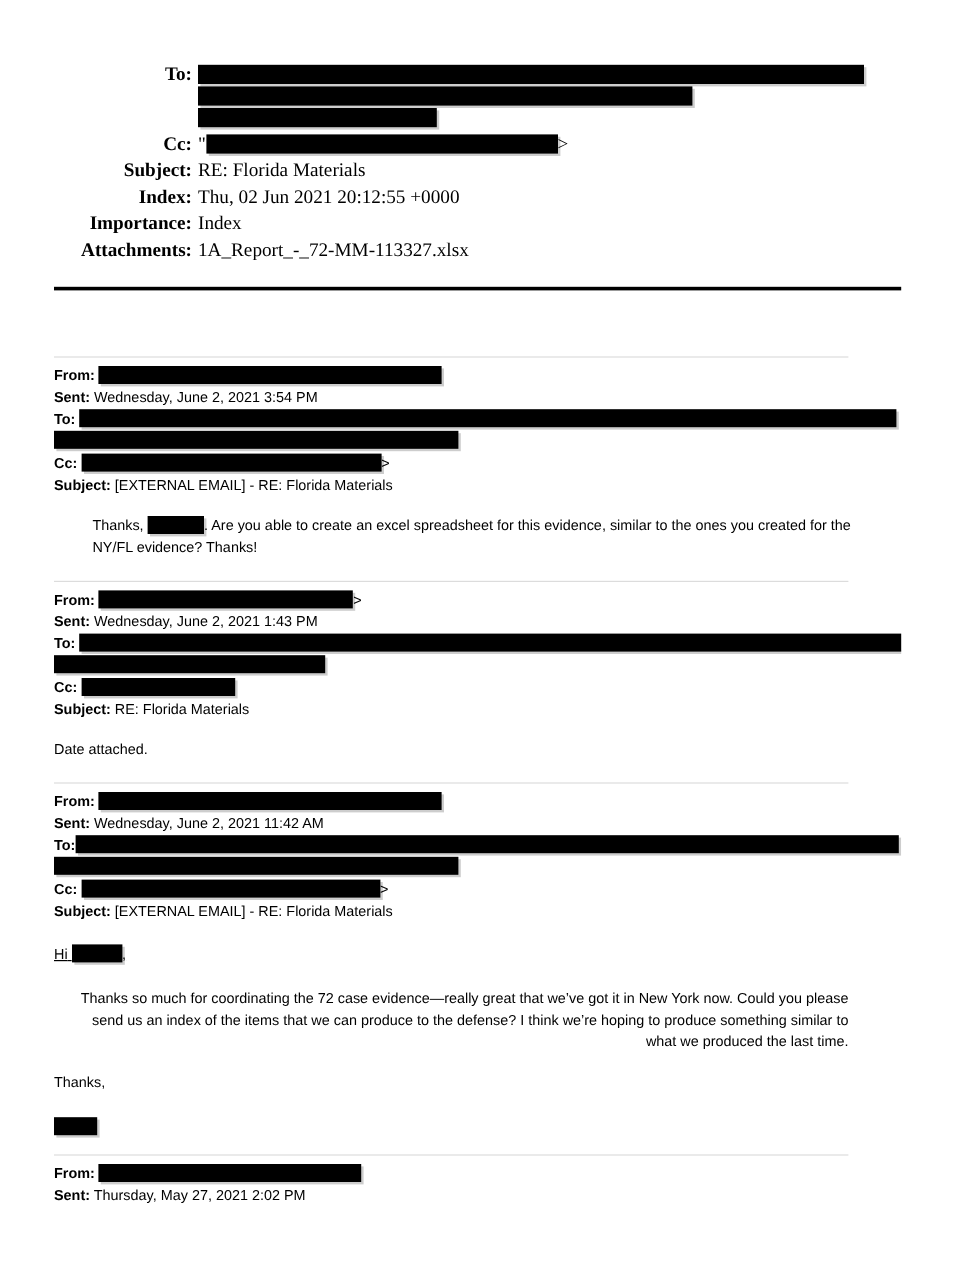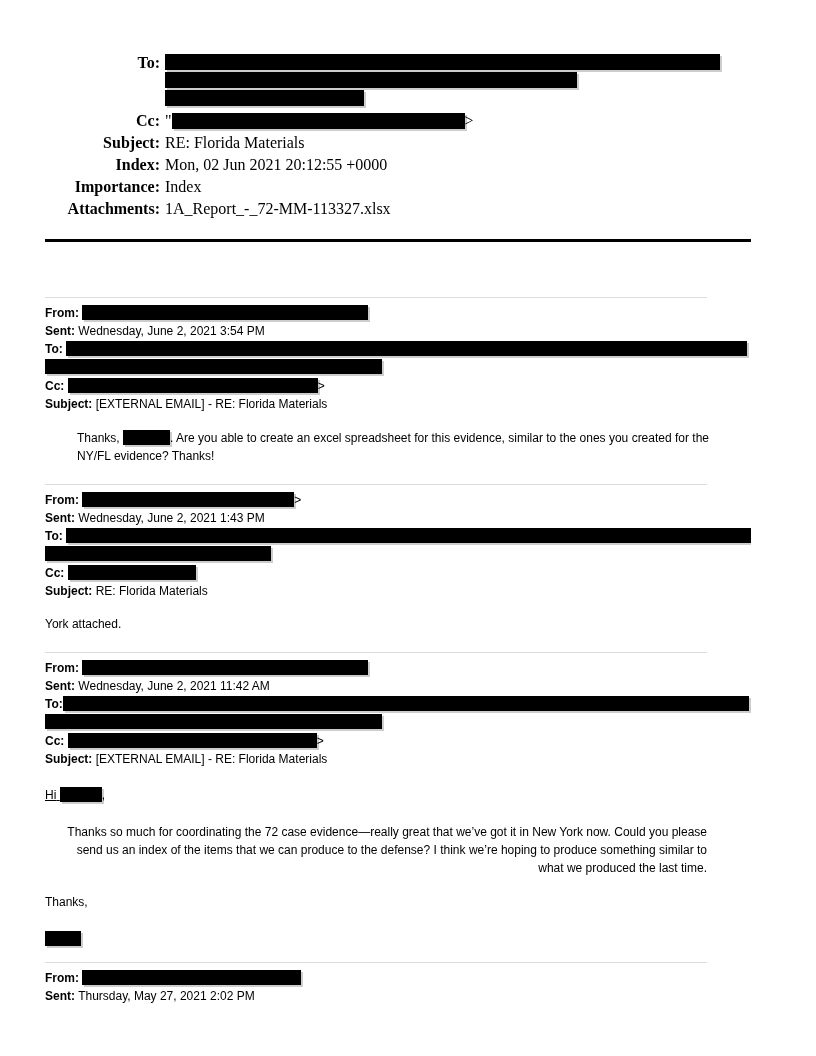--- a/index.html
+++ b/index.html
@@ -60,21 +60,21 @@
     <div class="hrow">
       <div class="hlabel">Cc:</div>
       <div class="hvalue"><span>"</span><span class="redact inline hbcc"></span><span>&gt;</span></div>
     </div>
     <div class="hrow">
       <div class="hlabel">Subject:</div>
       <div class="hvalue">RE: Florida Materials</div>
     </div>
     <div class="hrow">
       <div class="hlabel">Index:</div>
-      <div class="hvalue">Mon, 02 Jun 2021 20:12:55 +0000</div>
+      <div class="hvalue">Thu, 02 Jun 2021 20:12:55 +0000</div>
     </div>
     <div class="hrow">
       <div class="hlabel">Importance:</div>
       <div class="hvalue">Index</div>
     </div>
     <div class="hrow">
       <div class="hlabel">Attachments:</div>
       <div class="hvalue">1A_Report_-_72-MM-113327.xlsx</div>
     </div>
   </div>
@@ -101,21 +101,21 @@
     <section class="email e1">
       <div class="meta"><b>From:</b> <span class="redact m e1from"></span><span>&gt;</span></div>
       <div class="meta"><b>Sent:</b> <span>Wednesday, June 2, 2021 1:43 PM</span></div>
       <div class="meta"><b>To:</b> <span class="redact m e1to1"></span></div>
       <div class="meta">
           <span class="redact block e1to2"></span>
         </div>
       <div class="meta"><b>Cc:</b> <span class="redact m e1cc"></span></div>
       <div class="meta"><b>Subject:</b> <span>RE: Florida Materials</span></div>
       <div class="body-e1">
-        <div class="bline">York attached.</div>
+        <div class="bline">Date attached.</div>
       </div>
     </section>
 
     <section class="email e2">
       <div class="meta"><b>From:</b> <span class="redact m e2from"></span></div>
       <div class="meta"><b>Sent:</b> <span>Wednesday, June 2, 2021 11:42 AM</span></div>
       <div class="meta"><b>To:</b><span class="redact m e2to1"></span></div>
       <div class="meta">
           <span class="redact block e2to2"></span>
         </div>

